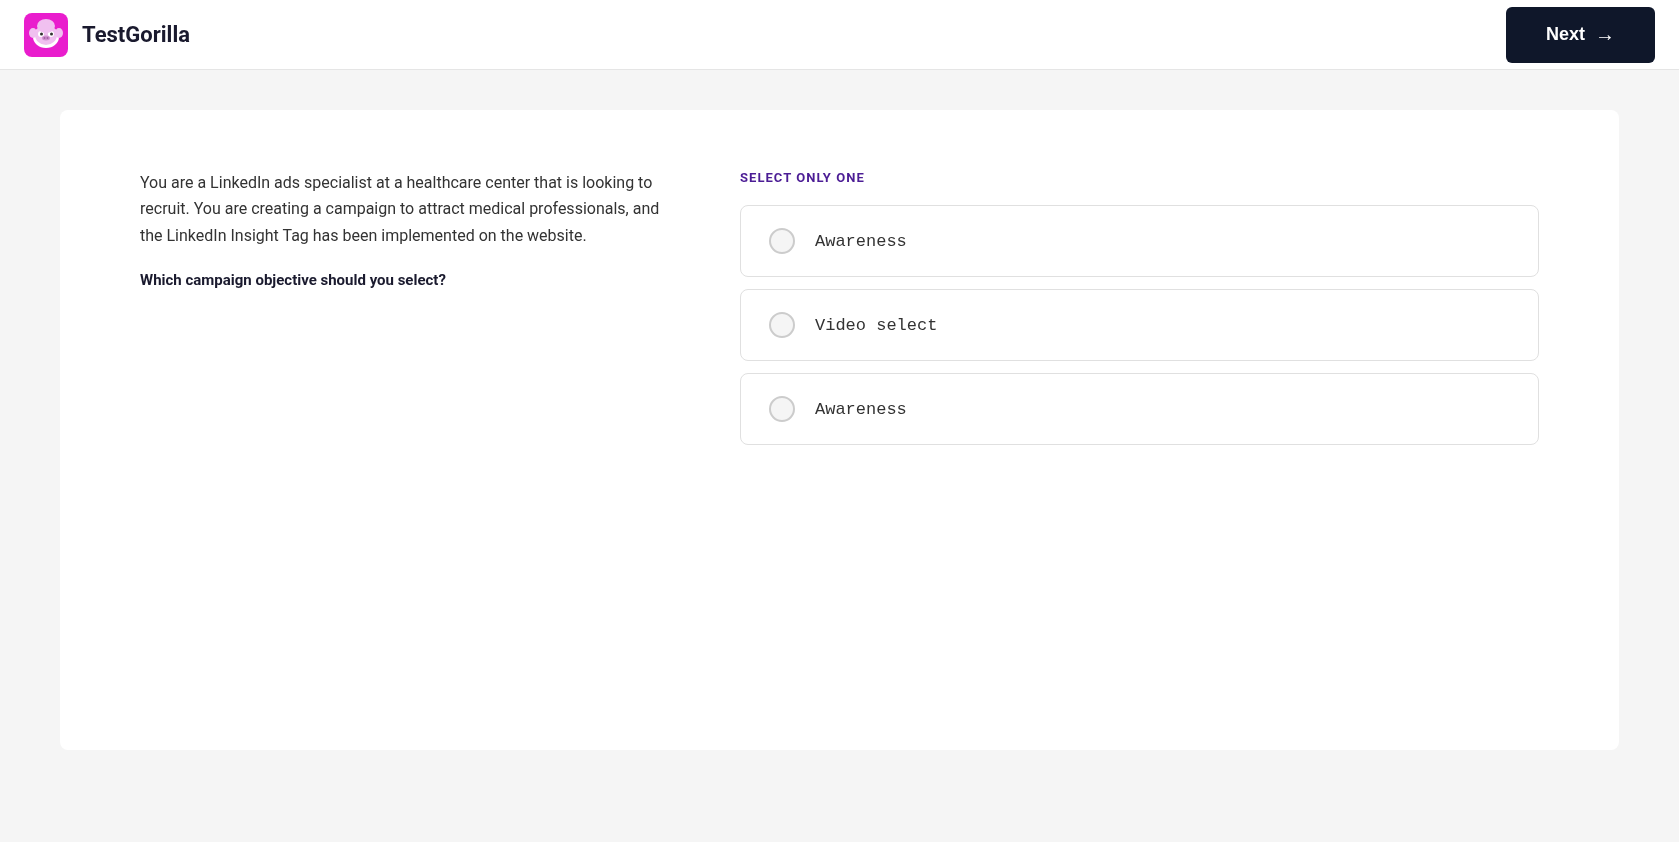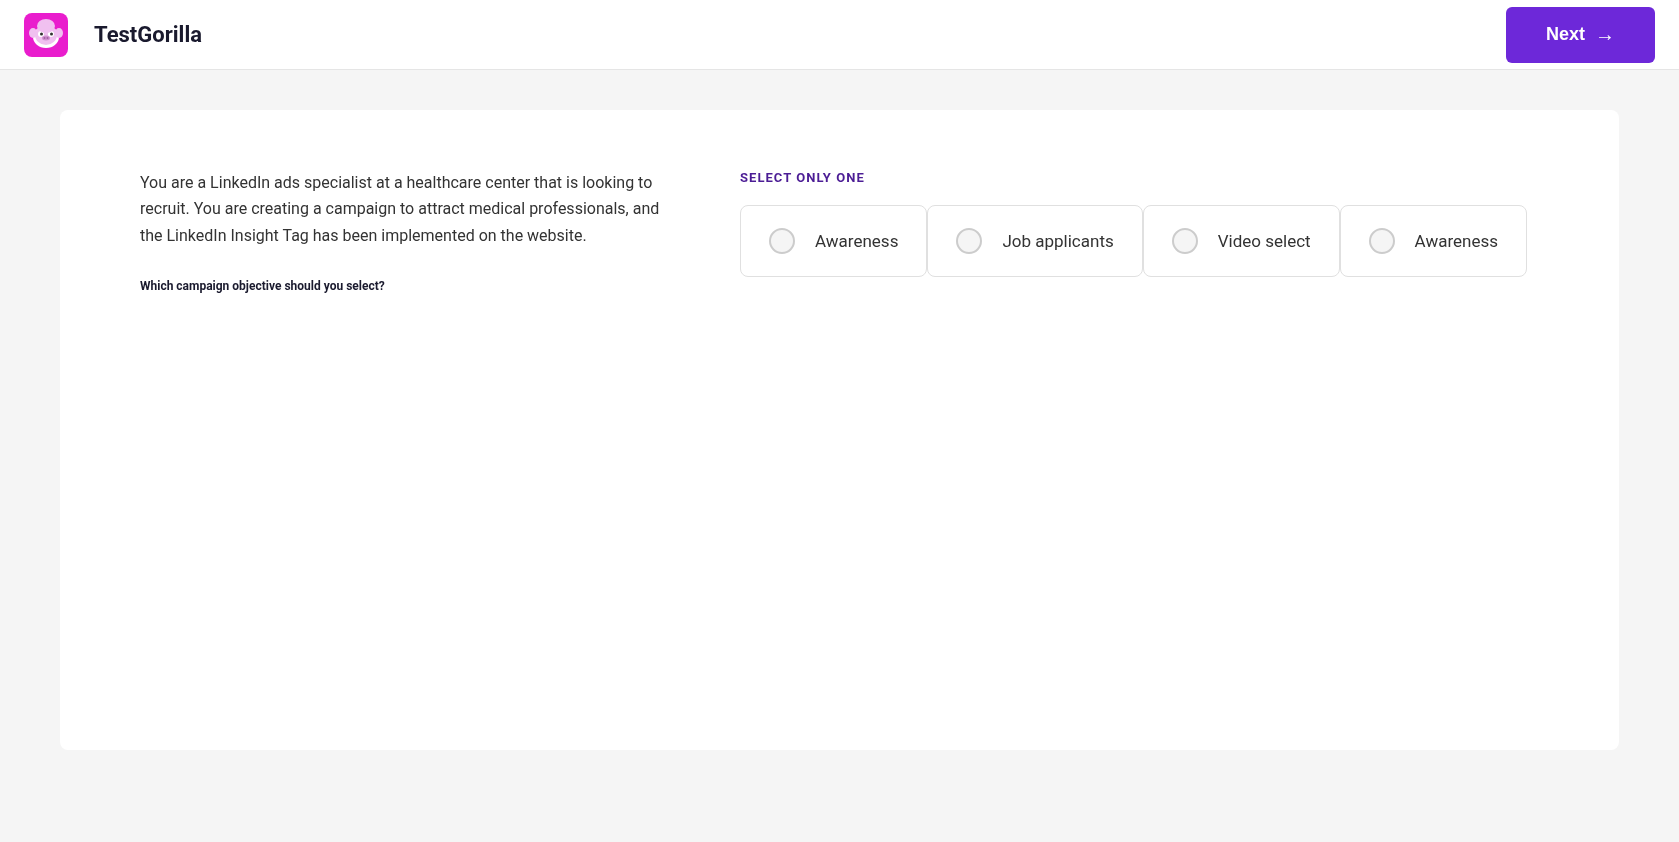--- a/index.html
+++ b/index.html
@@ -22,39 +22,39 @@
       justify-content: space-between;
       background-color: #ffffff;
       padding: 0 24px;
       height: 70px;
       border-bottom: 1px solid #e5e5e5;
     }
 
     .logo-area {
       display: flex;
       align-items: center;
-      gap: 26px;
+      gap: 14px;
     }
 
     .logo-icon {
       width: 44px;
       height: 44px;
     }
 
     .logo-text {
       font-size: 22px;
       font-weight: 700;
       color: #1a1a2e;
     }
 
     .next-button {
       display: flex;
       align-items: center;
       gap: 10px;
-      background-color: #6d28d9;
+      background-color: #0f172a;
       color: #ffffff;
       border: none;
       border-radius: 6px;
       padding: 14px 40px;
       font-size: 18px;
       font-weight: 600;
       cursor: pointer;
       height: 56px;
     }
 
@@ -79,25 +79,25 @@
     
     .left-panel {
       flex: 0 0 520px;
       max-width: 520px;
     }
 
     .scenario-text {
       font-size: 16px;
       color: #333333;
       line-height: 1.65;
-      margin-bottom: 28px;
+      margin-bottom: 20px;
     }
 
     .question-text {
-      font-size: 12px;
+      font-size: 15px;
       font-weight: 700;
       color: #1a1a2e;
       line-height: 1.5;
     }
 
     
     .right-panel {
       flex: 1;
     }
 
@@ -105,22 +105,23 @@
       font-size: 13px;
       font-weight: 700;
       color: #4c1d95;
       letter-spacing: 0.08em;
       margin-bottom: 20px;
       text-transform: uppercase;
     }
 
     .options-list {
       display: flex;
-      flex-direction: row;
-      gap: 0;
+      flex-direction: column;
+      gap: 12px;
+      font-family: Liberation Mono, monospace;
     }
 
     .option-item {
       display: flex;
       align-items: center;
       gap: 20px;
       border: 1.5px solid #e0e0e0;
       border-radius: 8px;
       padding: 22px 28px;
       cursor: pointer;
@@ -185,24 +186,20 @@
       <p class="question-text">Which campaign objective should you select?</p>
     </div>
 
     <div class="right-panel">
       <div class="select-label">SELECT ONLY ONE</div>
       <div class="options-list">
 
       <div class="option-item">
             <div class="radio-circle"></div>
             <span class="option-label">Awareness</span>
-          </div>
-          <div class="option-item">
-            <div class="radio-circle"></div>
-            <span class="option-label">Job applicants</span>
           </div>
           <div class="option-item">
             <div class="radio-circle"></div>
             <span class="option-label">Video select</span>
           </div>
           <div class="option-item">
             <div class="radio-circle"></div>
             <span class="option-label">Awareness</span>
           </div>
         </div>

